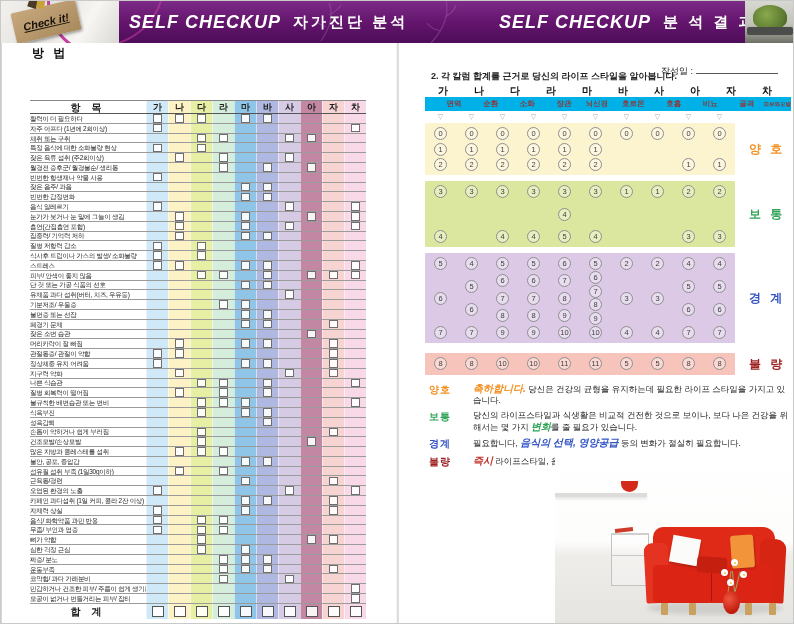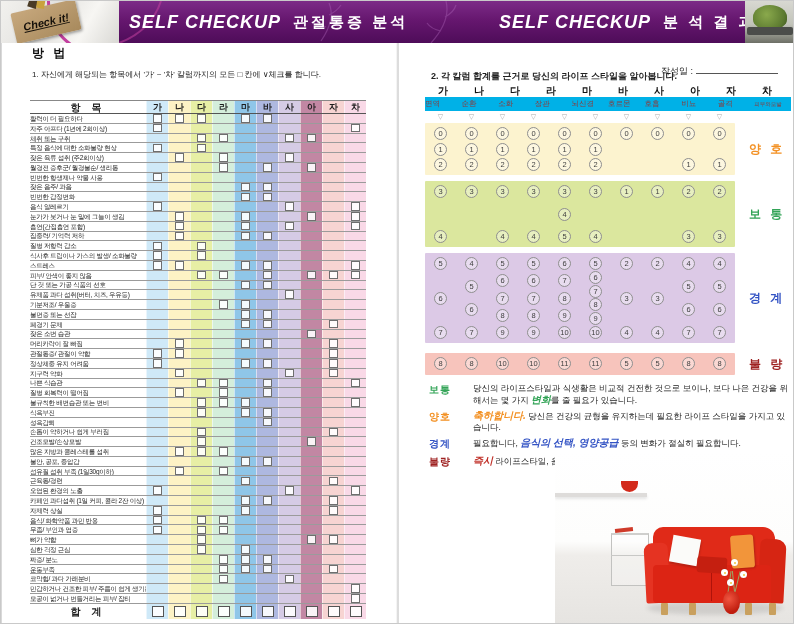--- a/index.html
+++ b/index.html
@@ -29,21 +29,21 @@
     background:radial-gradient(circle at 40% 40%,#8aa94c,#5c7a30 70%,#3d5520);}
   .plant-base{position:absolute;left:2px;top:26px;width:46px;height:8px;background:#4b4d4a;border-radius:2px;}
   
   .page{position:absolute;top:42px;height:582px;background:#fff;}
   .page-left{left:0;width:396px;border-left:1px solid #d9d9d9;box-sizing:border-box;}
   .page-right{left:398px;width:396px;}
   .seam{position:absolute;left:395px;top:42px;width:4px;height:582px;
     background:linear-gradient(90deg,rgba(0,0,0,0) 0%,rgba(0,0,0,.18) 50%,rgba(0,0,0,0) 100%);}
   
   .method{position:absolute;left:30px;top:2px;}
-  .m-head{font-size:12px;font-weight:bold;letter-spacing:3px;color:#111;margin-bottom:7px;}
+  .m-head{font-size:12px;font-weight:bold;letter-spacing:3px;color:#111;margin-bottom:21px;}
   .m-step{font-size:8px;line-height:11px;color:#222;}
   
   .table{position:absolute;left:28px;top:57px;width:336px;border-top:1px solid #888;}
   .t-row{display:flex;height:9.8px;border-bottom:1px solid #9b9b9b;box-sizing:border-box;}
   .t-row.t-head{height:13px;border-bottom:1px solid #555;}
   .t-row.t-total{height:15px;border-bottom:none;}
   .t-label{width:116px;font-size:6.5px;letter-spacing:-0.3px;line-height:9px;color:#222;
     white-space:nowrap;overflow:hidden;display:flex;align-items:center;background:#fff;}
   .t-head .t-label{font-size:10px;font-weight:bold;letter-spacing:4px;justify-content:center;line-height:13px;}
   .t-total .t-label{font-size:10px;font-weight:bold;letter-spacing:4px;justify-content:center;}
@@ -51,21 +51,21 @@
   .t-head .t-cell{font-size:9px;font-weight:bold;color:#1b1b1b;}
   .chk{width:6.5px;height:6.5px;border:1px solid #6e6e6e;background:rgba(255,255,255,.9);}
   .chk-big{width:10px;height:8.5px;border:1px solid #555;}
   
   .r-intro{position:absolute;left:32px;top:27px;font-size:9px;font-weight:bold;color:#222;}
   .r-date{position:absolute;left:262px;top:20px;font-size:9px;color:#222;}
   .d-line{display:inline-block;width:82px;border-bottom:1px solid #555;height:10px;}
   .r-letters{position:absolute;left:26px;top:41px;width:360px;display:flex;}
   .r-letters div{width:36px;text-align:center;font-size:10px;font-weight:bold;color:#111;}
   .r-band{position:absolute;left:26px;top:54px;width:366px;height:14px;display:flex;align-items:center;}
-  .r-band div{width:36.6px;text-align:left;font-size:7.5px;font-weight:normal;}
+  .r-band div{width:36.6px;text-align:right;font-size:7.5px;font-weight:bold;}
   .r-tri{position:absolute;left:26px;top:70px;width:310px;display:flex;}
   .r-tri div{width:31px;text-align:center;font-size:7px;color:#aaa;}
   .zones{position:absolute;left:26px;top:80px;}
   .zone{display:flex;align-items:center;}
   .z-block{width:310px;display:flex;border-radius:1px;}
   .z-col{width:31px;display:flex;flex-direction:column;justify-content:space-between;align-items:center;
     padding:4px 0;box-sizing:border-box;}
   .circ{width:11px;height:11px;border:1px solid #8f8f8f;border-radius:50%;background:rgba(255,255,255,.35);
     font-size:7.5px;color:#3d3d3d;display:flex;align-items:center;justify-content:center;flex:0 0 auto;}
   .z-name{margin-left:14px;font-size:12px;font-weight:bold;letter-spacing:3px;}
@@ -116,37 +116,36 @@
     </svg>
     <div class="corner-left">
       <div class="arc"></div>
       <div class="note">
         <span>Check it!</span>
       </div>
       <div class="clip"></div>
     </div>
     <div class="title title-left">
       <span class="t-en">SELF CHECKUP</span>
-      <span class="t-ko">관절통증 분석</span>
+      <span class="t-ko">자가진단 분석</span>
     </div>
     <div class="title title-right">
       <span class="t-en">SELF CHECKUP</span>
       <span class="t-ko">분 석 결 과</span>
     </div>
     <div class="corner-right">
       <div class="plant"></div>
       <div class="plant-base"></div>
     </div>
   </div>
 
   <div class="page page-left">
     <div class="method">
       <div class="m-head">방 법</div>
       <div id="steps">
-          <div class="m-step">1. 자신에게 해당되는 항목에서 '가' ~ '차' 칼럼까지의 모든 □ 칸에 ∨체크를 합니다.</div>
         </div>
     </div>
     <div class="table" id="checklist">
         <div class="t-row t-head">
           <div class="t-label">항 목</div>
           <div class="t-cell" style="background: rgb(207, 233, 248);">가</div>
           <div class="t-cell" style="background: rgb(253, 242, 197);">나</div>
           <div class="t-cell" style="background: rgb(231, 239, 165);">다</div>
           <div class="t-cell" style="background: rgb(212, 238, 219);">라</div>
           <div class="t-cell" style="background: rgb(143, 198, 232);">마</div>
@@ -1352,26 +1351,26 @@
             <div class="z-col">
               <div class="circ">8</div>
             </div>
           </div>
           <div class="z-name" style="color: rgb(158, 33, 33);">불 량</div>
         </div>
       </div>
     <div class="explain">
       <div id="entries">
           <div class="e-row">
+            <div class="e-label" style="color: rgb(243, 145, 36);">양호</div>
+            <div class="e-text"><span class="e-big" style="color: rgb(243, 145, 36);">축하합니다.</span><span> 당신은 건강의 균형을 유지하는데 필요한 라이프 스타일을 가지고 있습니다.</span></div>
+          </div>
+          <div class="e-row">
             <div class="e-label" style="color: rgb(51, 164, 87);">보통</div>
             <div class="e-text"><span>당신의 라이프스타일과 식생활은 비교적 건전한 것으로 보이나, 보다 나은 건강을 위해서는 몇 가지 </span><span class="e-big" style="color: rgb(51, 164, 87);">변화</span><span>를 줄 필요가 있습니다.</span></div>
-          </div>
-          <div class="e-row">
-            <div class="e-label" style="color: rgb(243, 145, 36);">양호</div>
-            <div class="e-text"><span class="e-big" style="color: rgb(243, 145, 36);">축하합니다.</span><span> 당신은 건강의 균형을 유지하는데 필요한 라이프 스타일을 가지고 있습니다.</span></div>
           </div>
           <div class="e-row">
             <div class="e-label" style="color: rgb(51, 83, 196);">경계</div>
             <div class="e-text"><span>필요합니다, </span><span class="e-big" style="color: rgb(51, 83, 196);">음식의 선택, 영양공급</span><span> 등의 변화가 절실히 필요합니다.</span></div>
           </div>
           <div class="e-row">
             <div class="e-label" style="color: rgb(158, 33, 33);">불량</div>
             <div class="e-text"><span class="e-big" style="color: rgb(192, 48, 40);">즉시</span><span> 라이프스타일, 음식의 선택, 영양공급 등을 </span><span class="e-big" style="color: rgb(192, 48, 40);">변경</span><span>해야만 합니다.</span></div>
           </div>
         </div>

